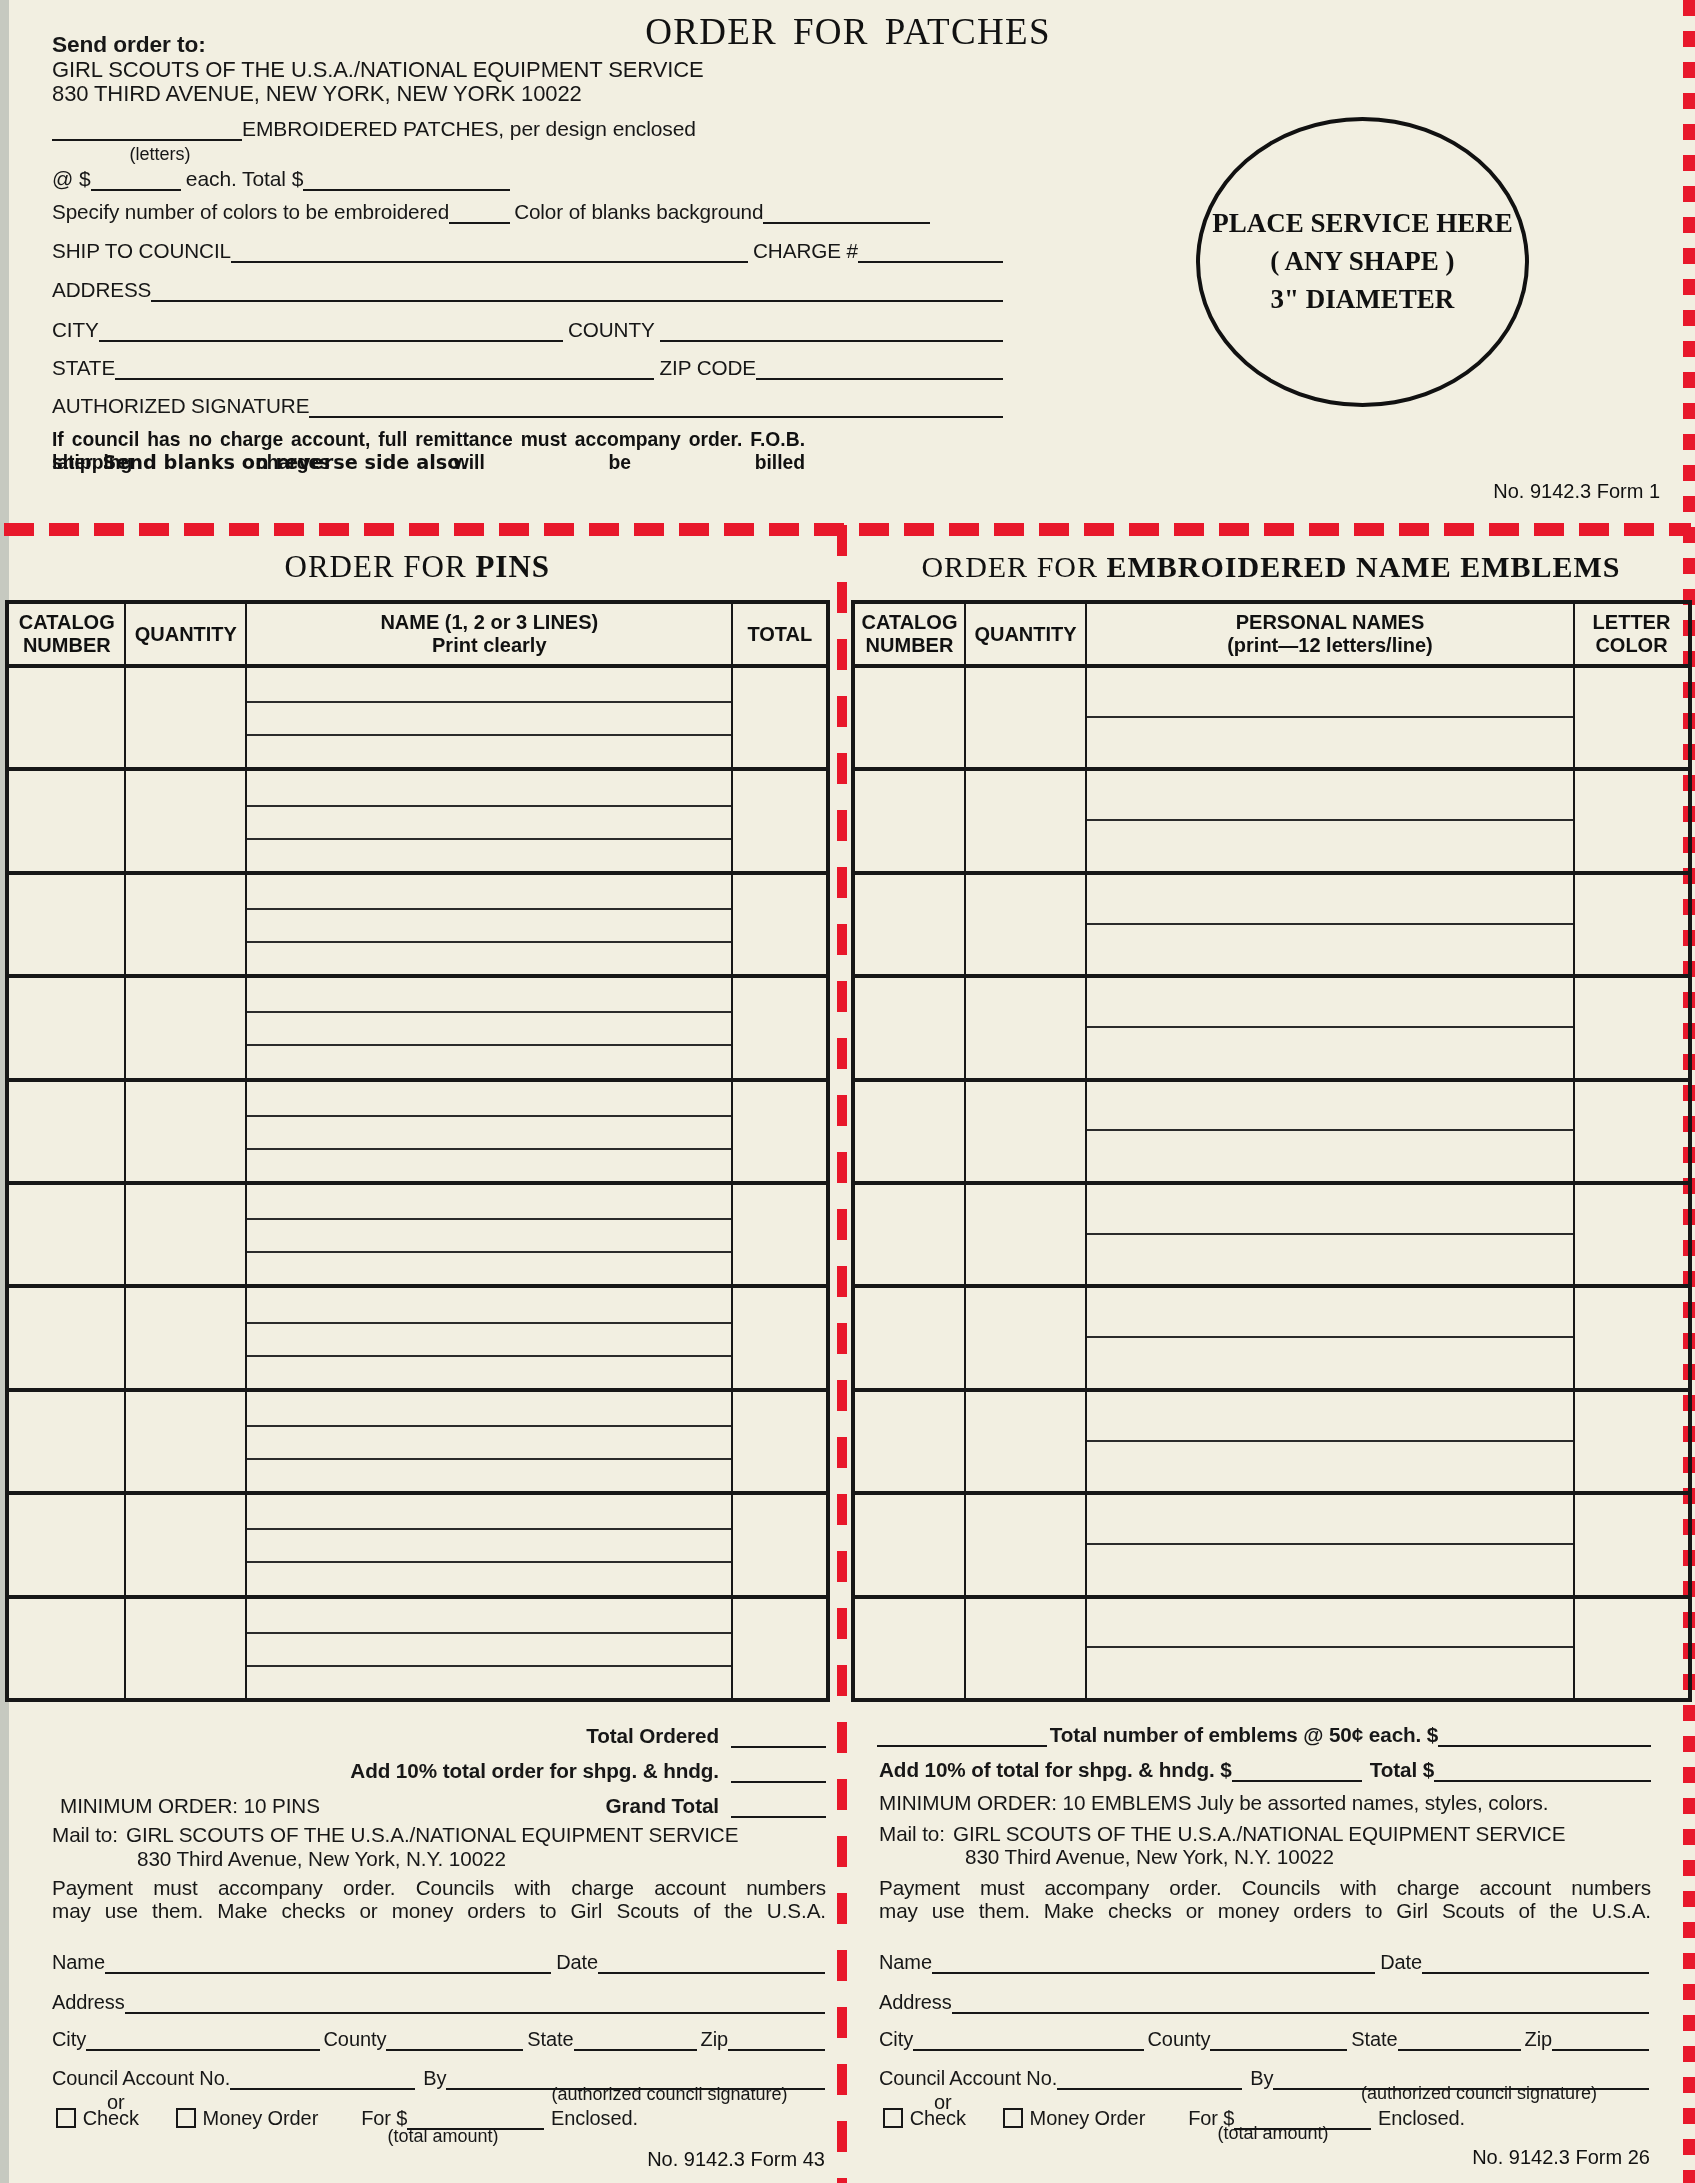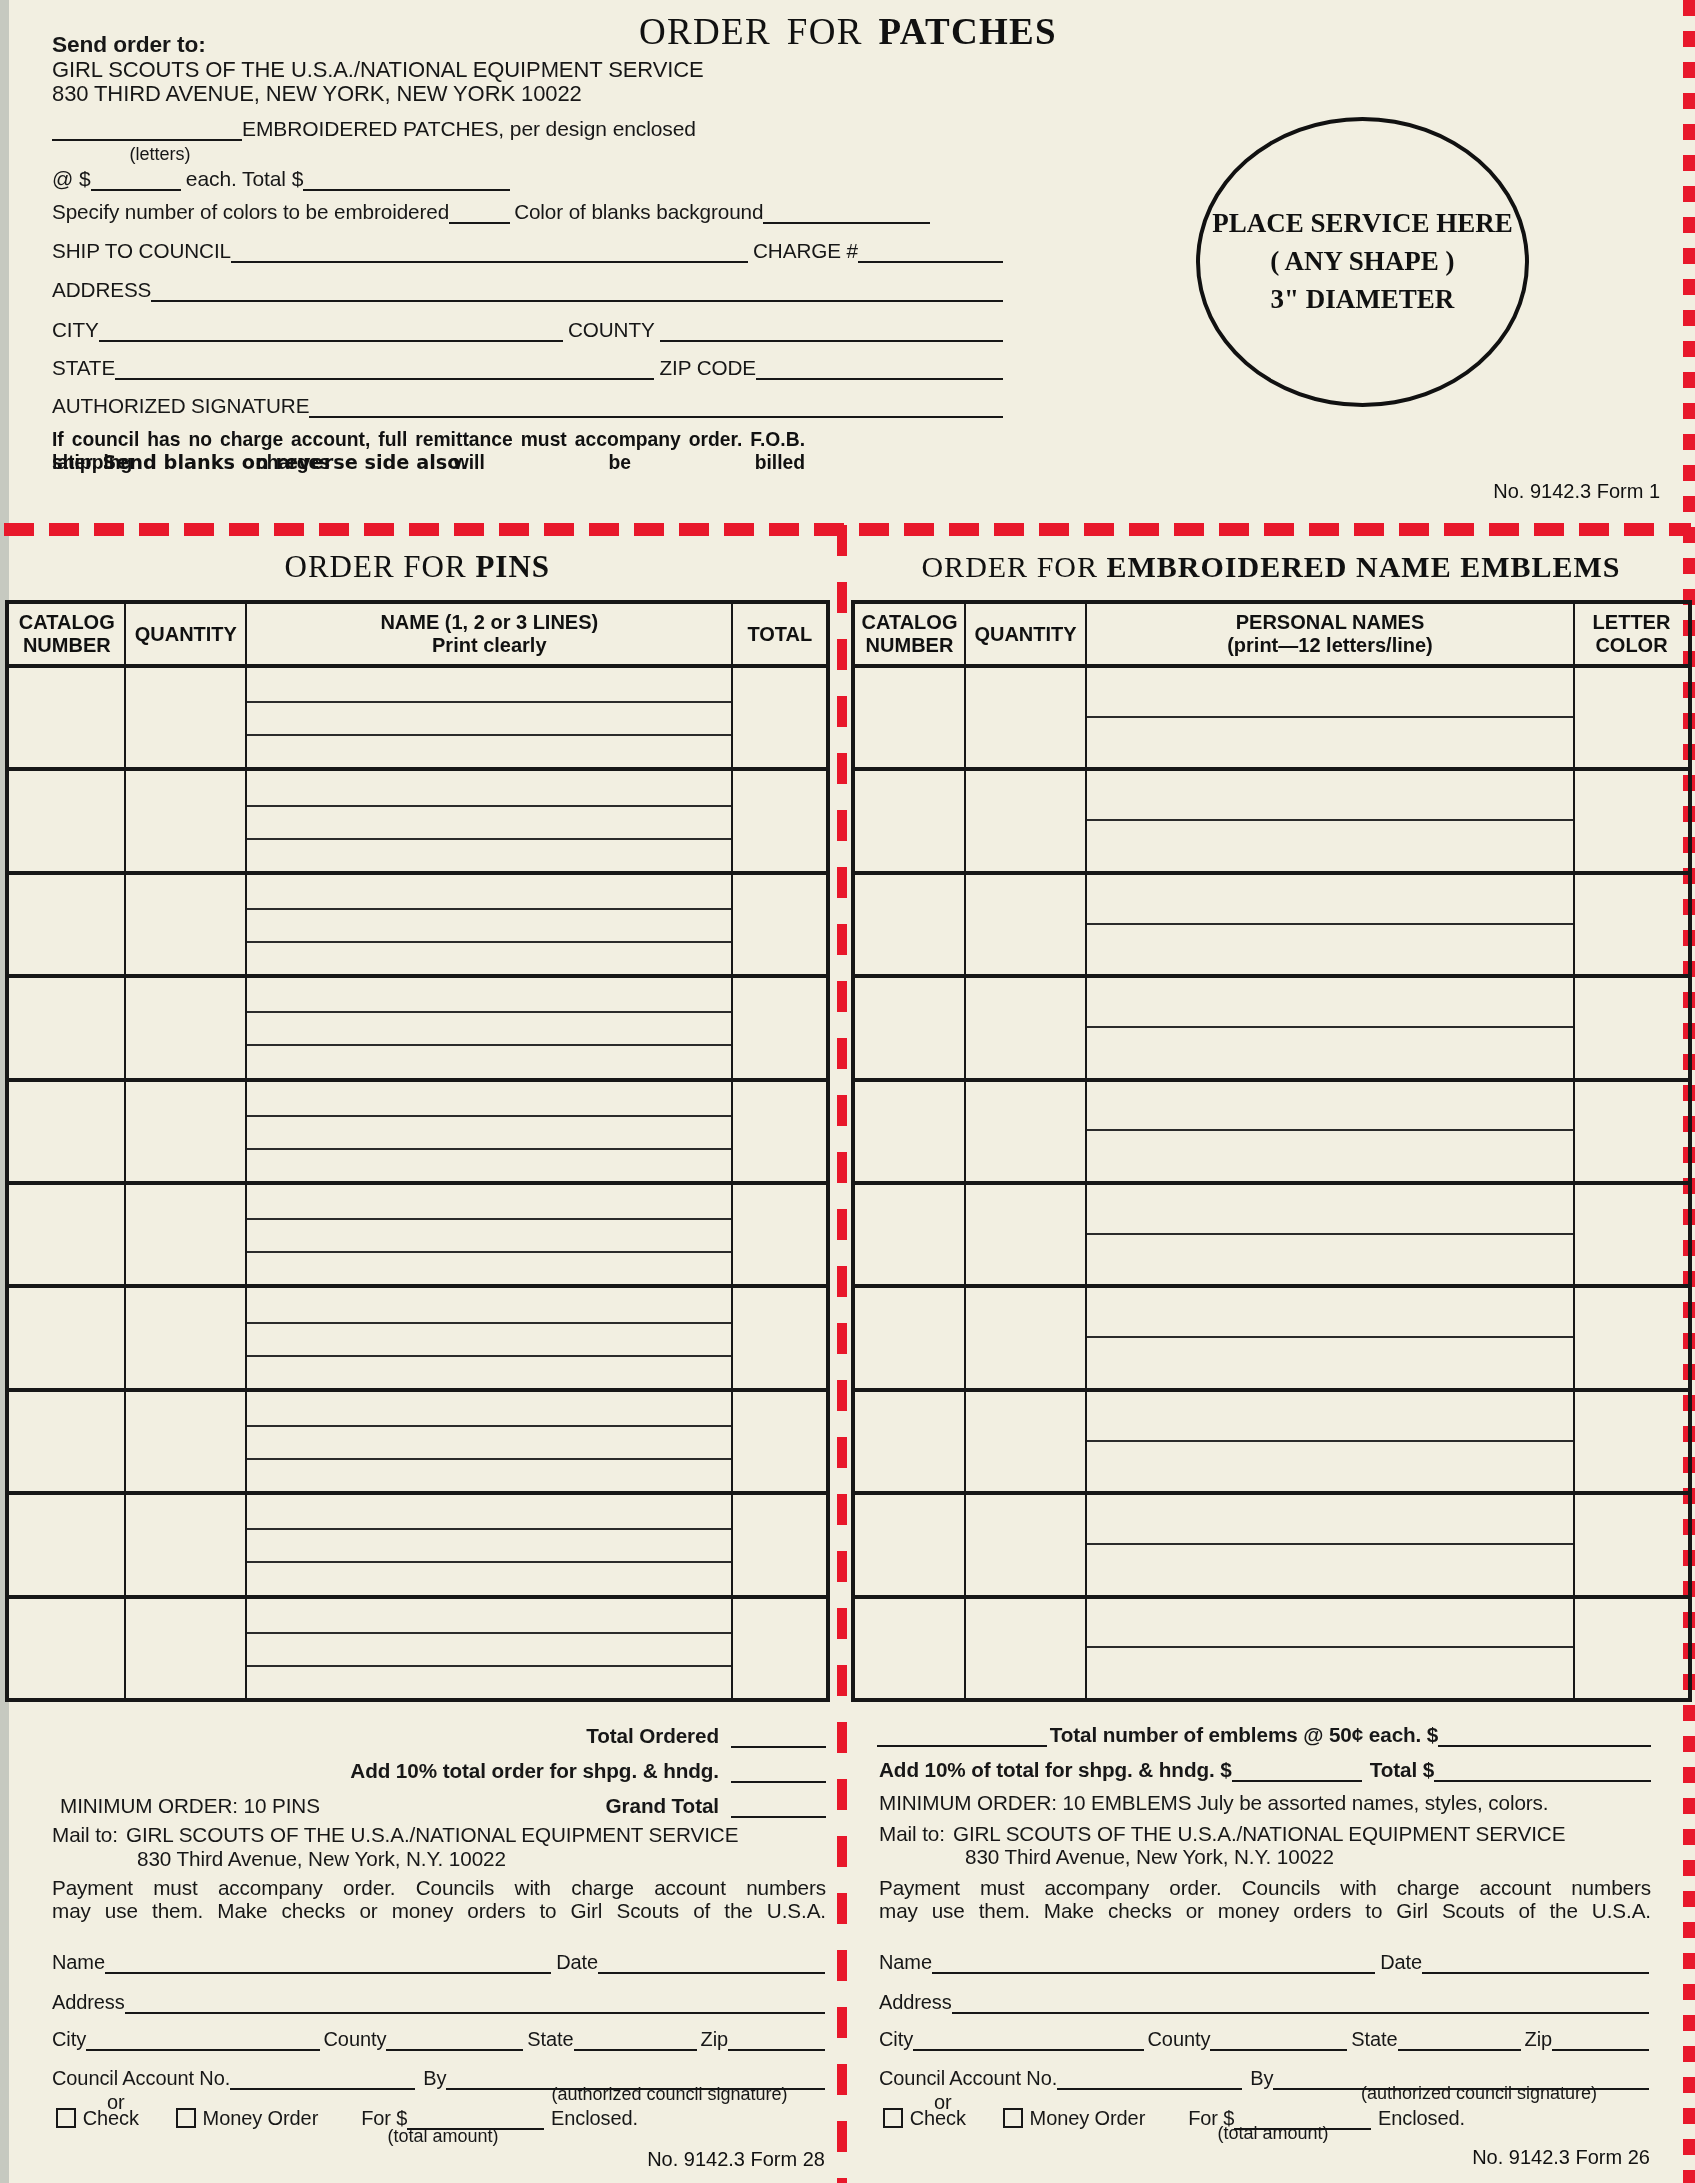--- a/index.html
+++ b/index.html
@@ -13,21 +13,21 @@
   .fl.b{font-weight:700;}
   .lb{flex:0 0 auto;}
   .bl{display:inline-block; flex:0 0 auto; height:4.7px; border-bottom:2px solid var(--ink);}
   .gr{flex:1 1 auto;}
   .cap{position:absolute; font:400 18px/1 "Liberation Sans",sans-serif; text-align:center; color:var(--ink);}
   .just{text-align:justify; text-align-last:justify;}
   
   .stitle{position:absolute; font:400 31px/1.1 "Liberation Serif",serif; letter-spacing:1px; text-align:center; color:#111;}
   .stitle b{font-weight:700;}
   .bigtitle{position:absolute; font:400 37px/1.1 "Liberation Serif",serif; letter-spacing:1.3px; word-spacing:5.3px; text-align:center; color:#111;}
-  .bigtitle b{font-weight:700;}
+  .bigtitle b{font-weight:400;}
   
   .ptable{position:absolute; border:4.7px solid var(--ink); display:flex; flex-direction:column;}
   .thr{display:grid; border-bottom:4.7px solid var(--ink); height:64px;}
   .g-pins{grid-template-columns:117px 121px 486px 1fr;}
   .g-emb{grid-template-columns:111px 121px 488px 1fr;}
   .th{display:flex; align-items:center; justify-content:center; text-align:center; white-space:pre-line; font:700 20px/1.15 "Liberation Sans",sans-serif; padding:2.7px 1.3px; color:#111;}
   .th:not(:last-child){border-right:2px solid var(--ink);}
   .tb{flex:1 1 auto; display:flex; flex-direction:column;}
   .tg{flex:1 1 auto; display:grid;}
   .tg + .tg{border-top:4px solid var(--ink);}
@@ -291,21 +291,21 @@
   <div class="fl" style="left:56px;top:2107px;font-size:20px">
     <span class="cb"></span>
     <span class="lb" style="margin-left:6.7px">Check</span>
     <span class="cb" style="margin-left:37px"></span>
     <span class="lb" style="margin-left:6.7px">Money Order</span>
     <span class="lb" style="margin-left:43px">For $</span>
     <span class="bl" style="width:137px"></span>
     <span class="lb" style="margin-left:6.7px">Enclosed.</span>
   </div>
   <div class="cap" style="left:363px;top:2127px;width:160px">(total amount)</div>
-  <div class="fnum" style="left:52px;top:2149px;width:773px;text-align:right">No. 9142.3 Form 28</div>
+  <div class="fnum" style="left:52px;top:2149px;width:773px;text-align:right">No. 9142.3 Form 43</div>
 
   <div class="stitle" style="left:851px;top:550px;width:840px;font-size:30px">
     <span>ORDER FOR</span>
     <b>EMBROIDERED NAME EMBLEMS</b>
   </div>
 
   <div class="ptable" style="left:851px;top:600px;width:841px;height:1102px">
     <div class="thr g-emb">
       <div class="th">CATALOG
 NUMBER</div>

